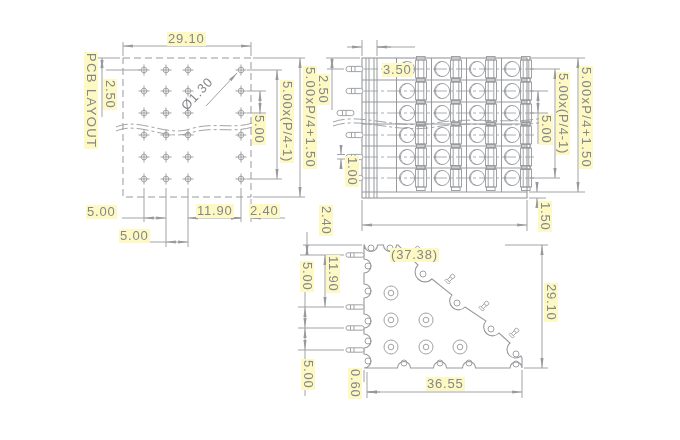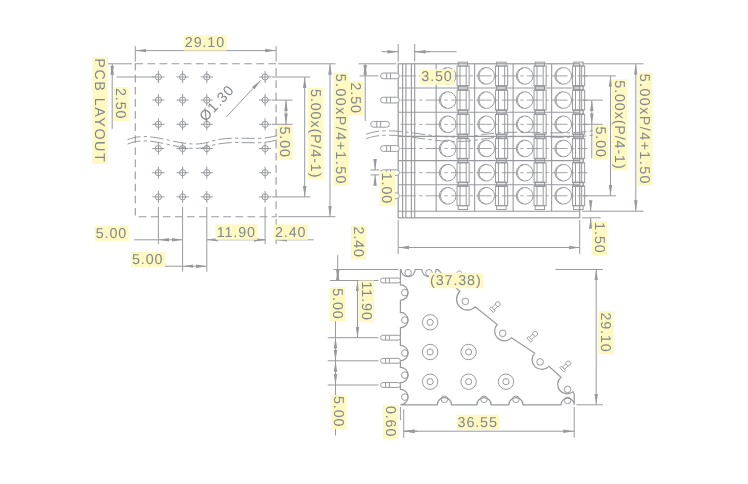--- a/index.html
+++ b/index.html
@@ -353,15 +353,15 @@
   <span class="lbl v" style="left:556px;top:72px;">5.00x(P/4-1)</span>
   <span class="lbl v big" style="left:579px;top:66px;">5.00xP/4+1.50</span>
   <span class="lbl v" style="left:538px;top:201px;">1.50</span>
   <span class="lbl" style="left:390px;top:204px;margin-top:44px;">(37.38)</span>
 
   <span class="lbl v" style="left:319px;top:205px;">2.40</span>
   <span class="lbl v" style="left:326px;top:255px;">11.90</span>
   <span class="lbl v" style="left:300px;top:261px;">5.00</span>
   <span class="lbl v" style="left:301px;top:359px;">5.00</span>
   <span class="lbl v" style="left:348px;top:368px;">0.60</span>
-  <span class="lbl" style="left:415px;top:377px;">36.55</span>
+  <span class="lbl" style="left:426px;top:377px;">36.55</span>
   <span class="lbl v" style="left:544px;top:283px;">29.10</span>
 </div>
 
 </body></html>

